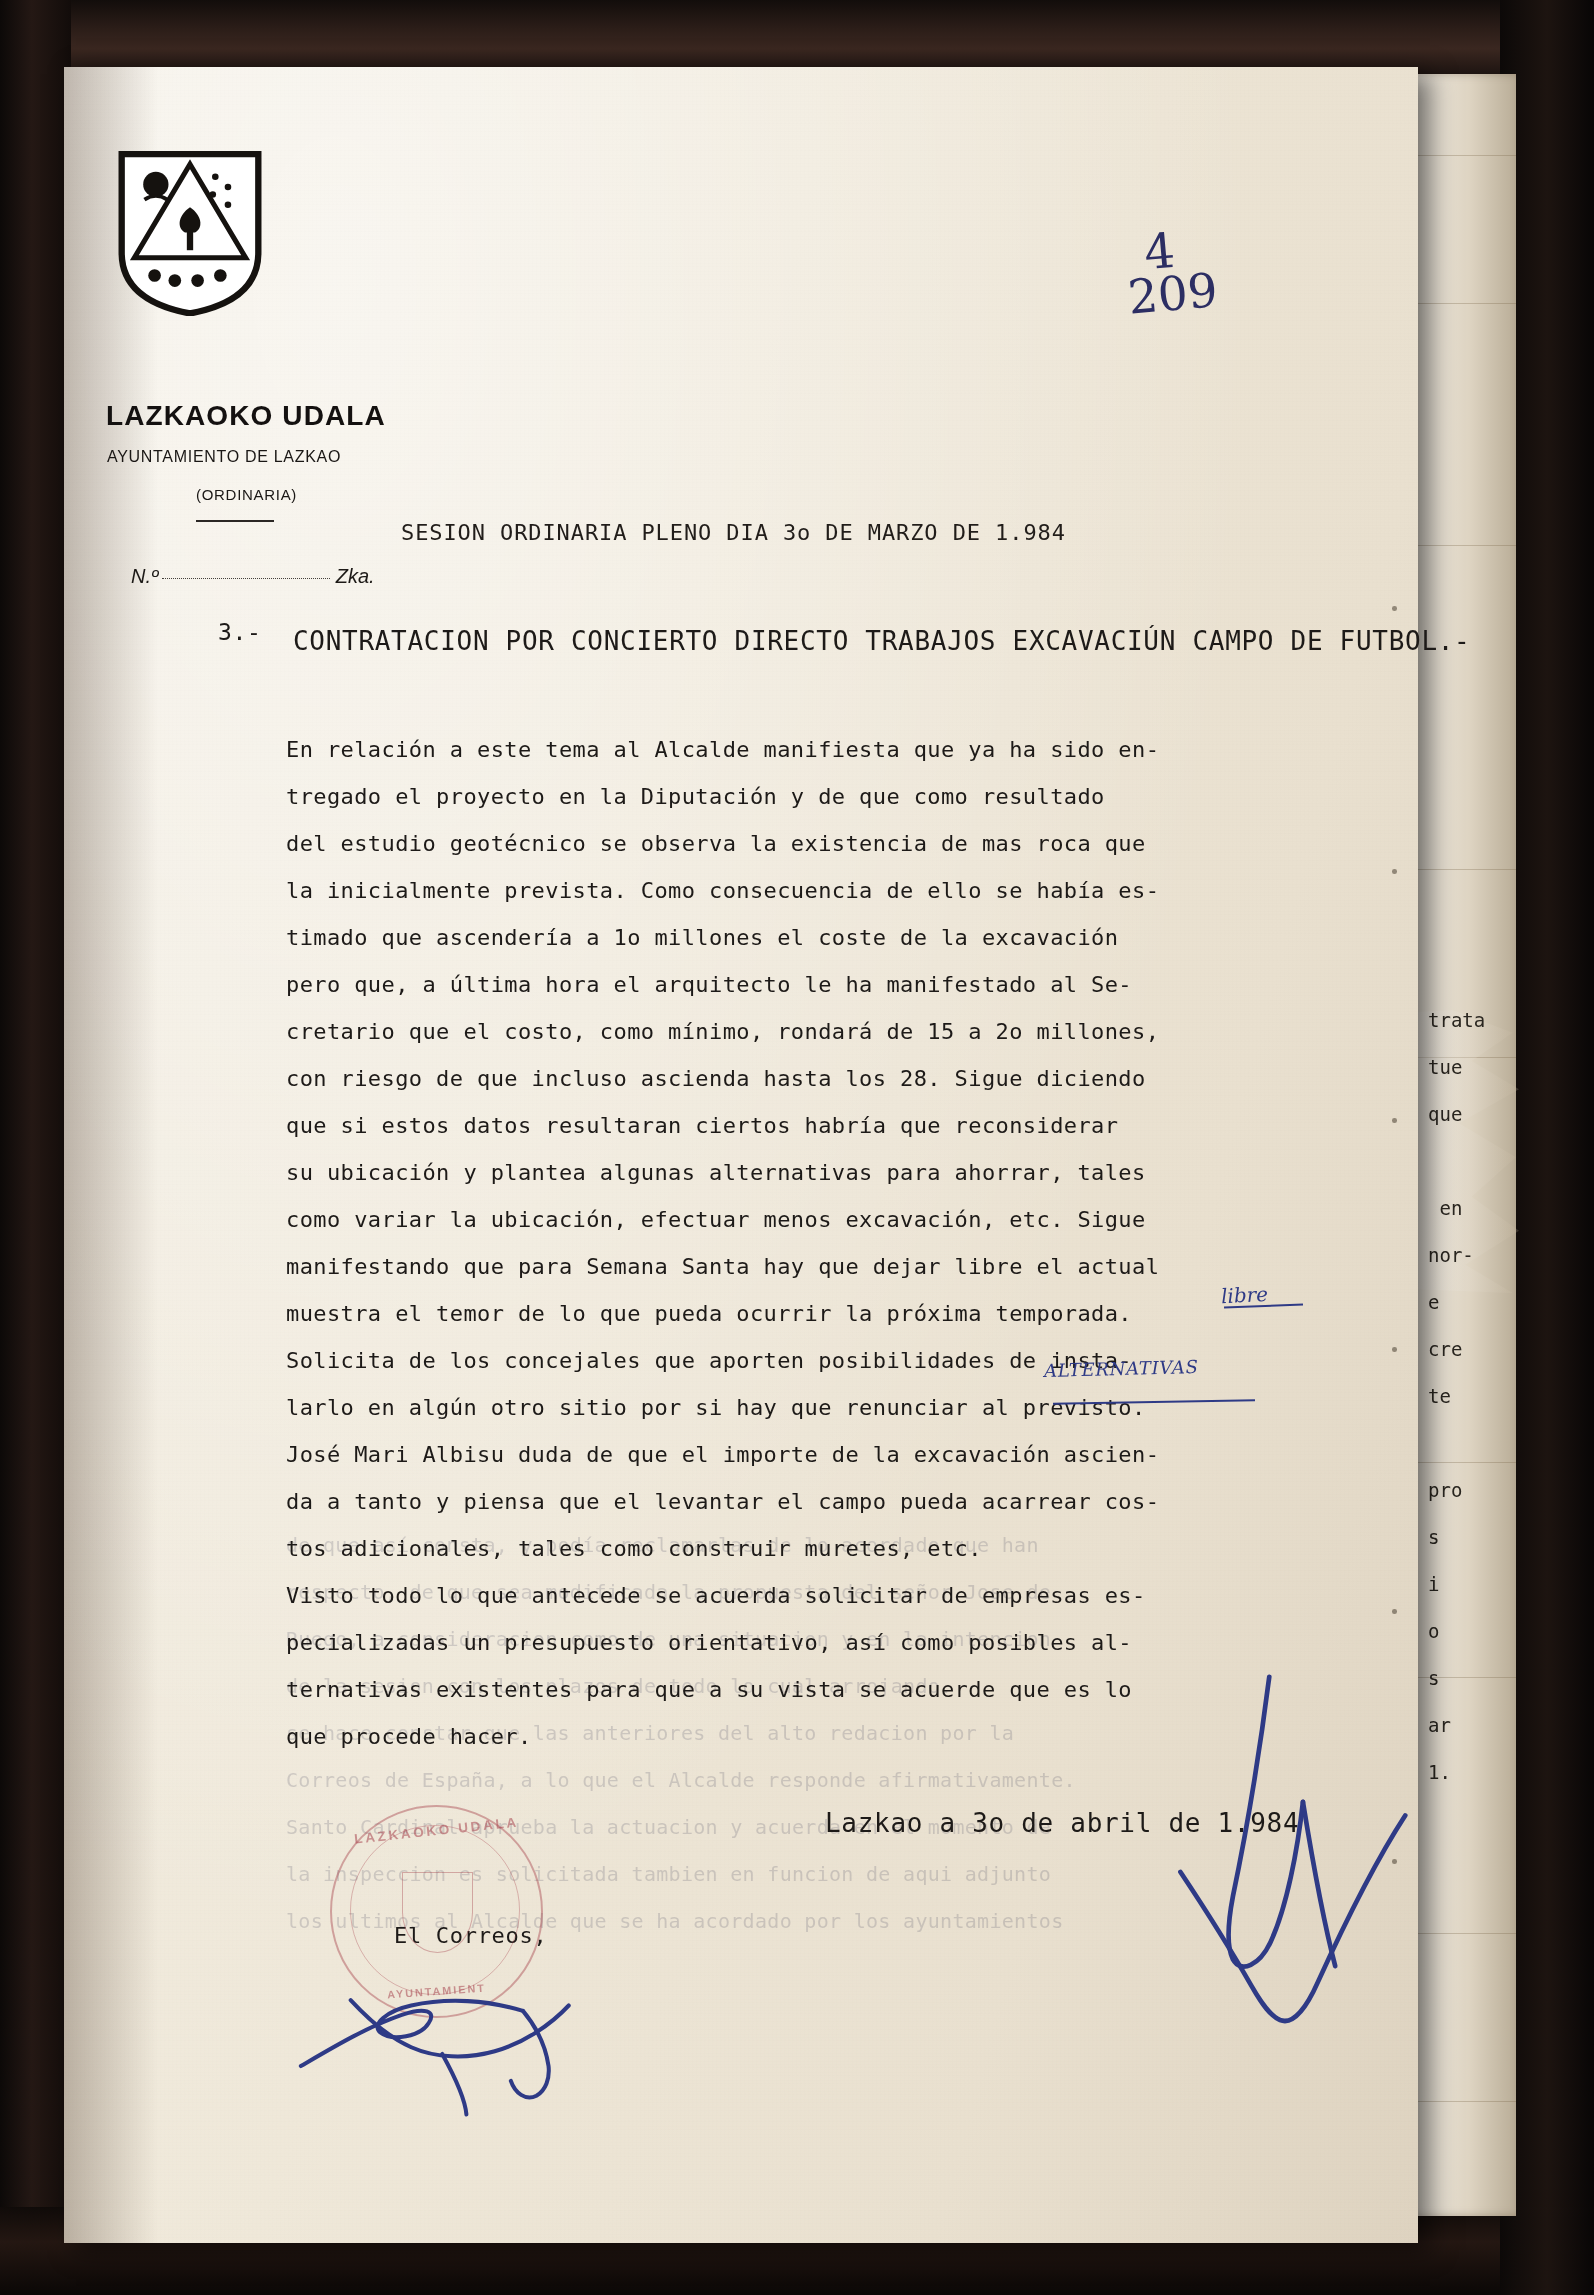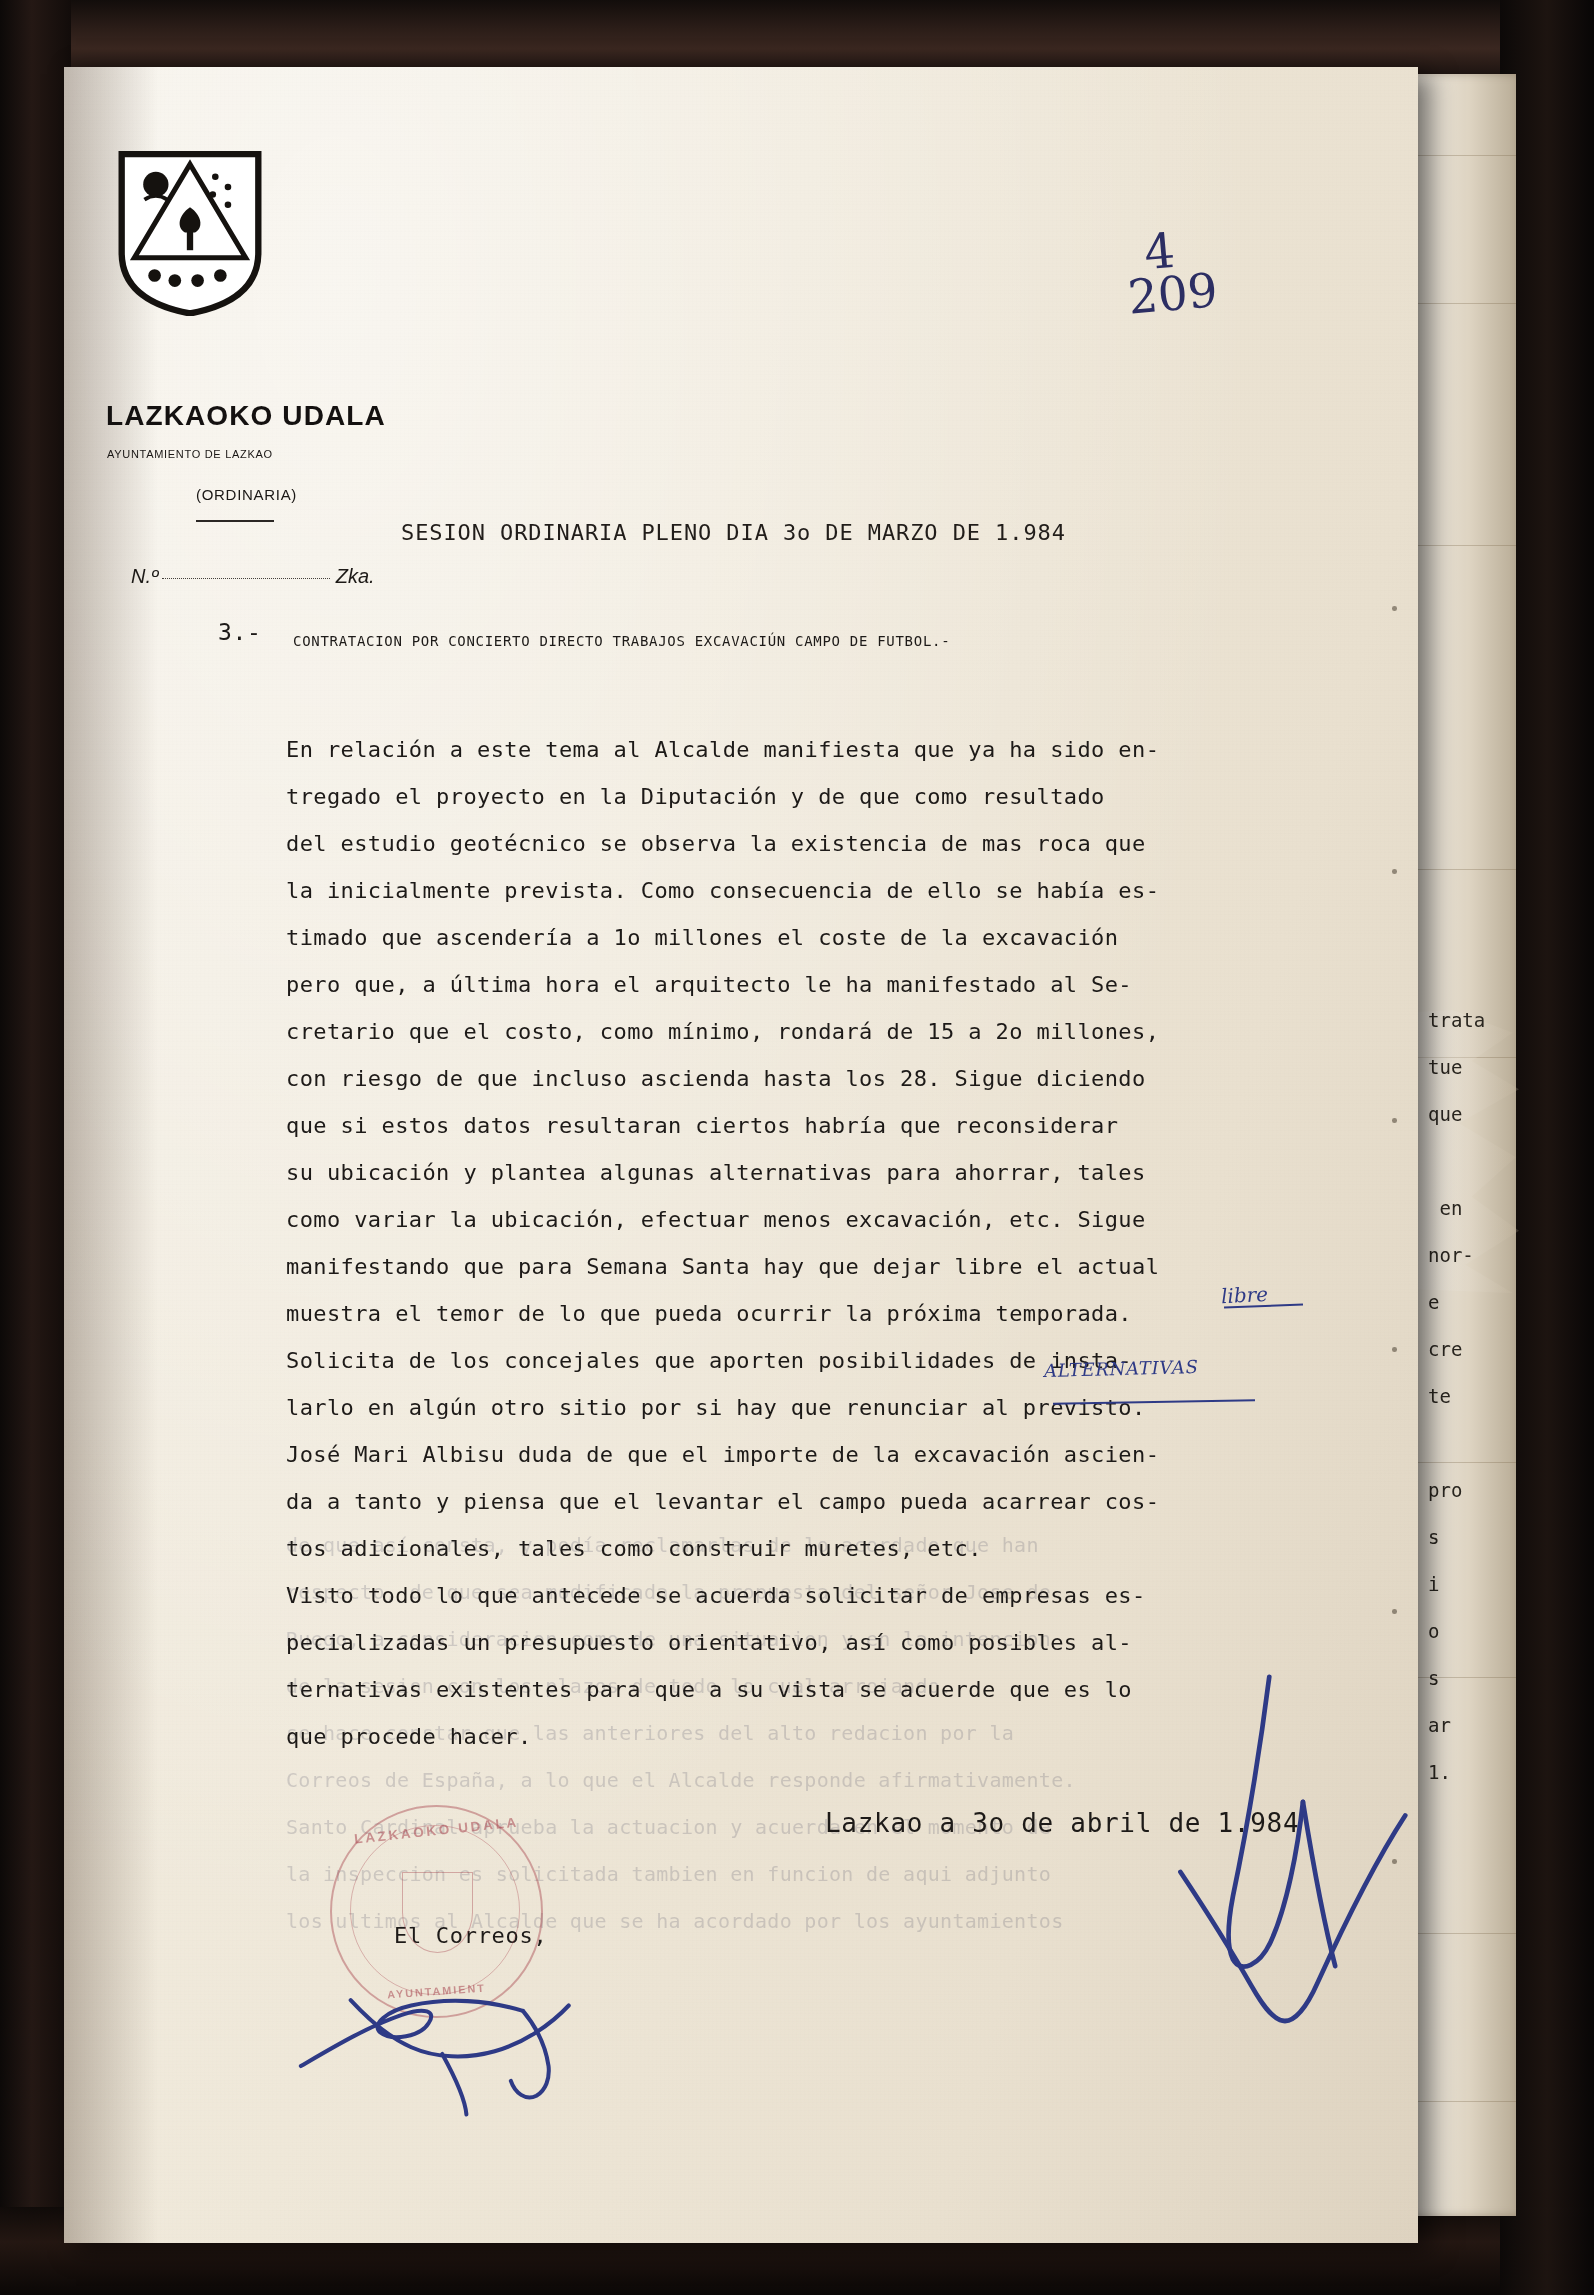--- a/index.html
+++ b/index.html
@@ -128,21 +128,21 @@
     top: 333px;
     font-size: 28px;
     font-weight: bold;
     letter-spacing: 1.1px;
     color: #141110;
   }
   #letterhead-sub {
     position: absolute;
     left: 43px;
     top: 381px;
-    font-size: 11px;
+    font-size: 16px;
     letter-spacing: 0.7px;
     color: #1a1715;
   }
   #letterhead-prov {
     position: absolute;
     left: 132px;
     top: 419px;
     font-size: 15px;
     letter-spacing: 0.7px;
     color: #1a1715;
@@ -210,21 +210,21 @@
     left: 154px;
     top: 552px;
     font-size: 23px;
     letter-spacing: 0.7px;
   }
   #item-title {
     position: absolute;
     left: 229px;
     top: 551px;
     width: 1192px;
-    font-size: 14px;
+    font-size: 26px;
     line-height: 47px;
     letter-spacing: 0.7px;
   }
   #body {
     position: absolute;
     left: 222px;
     top: 659px;
     width: 1206px;
     font-size: 22px;
     line-height: 47px;

